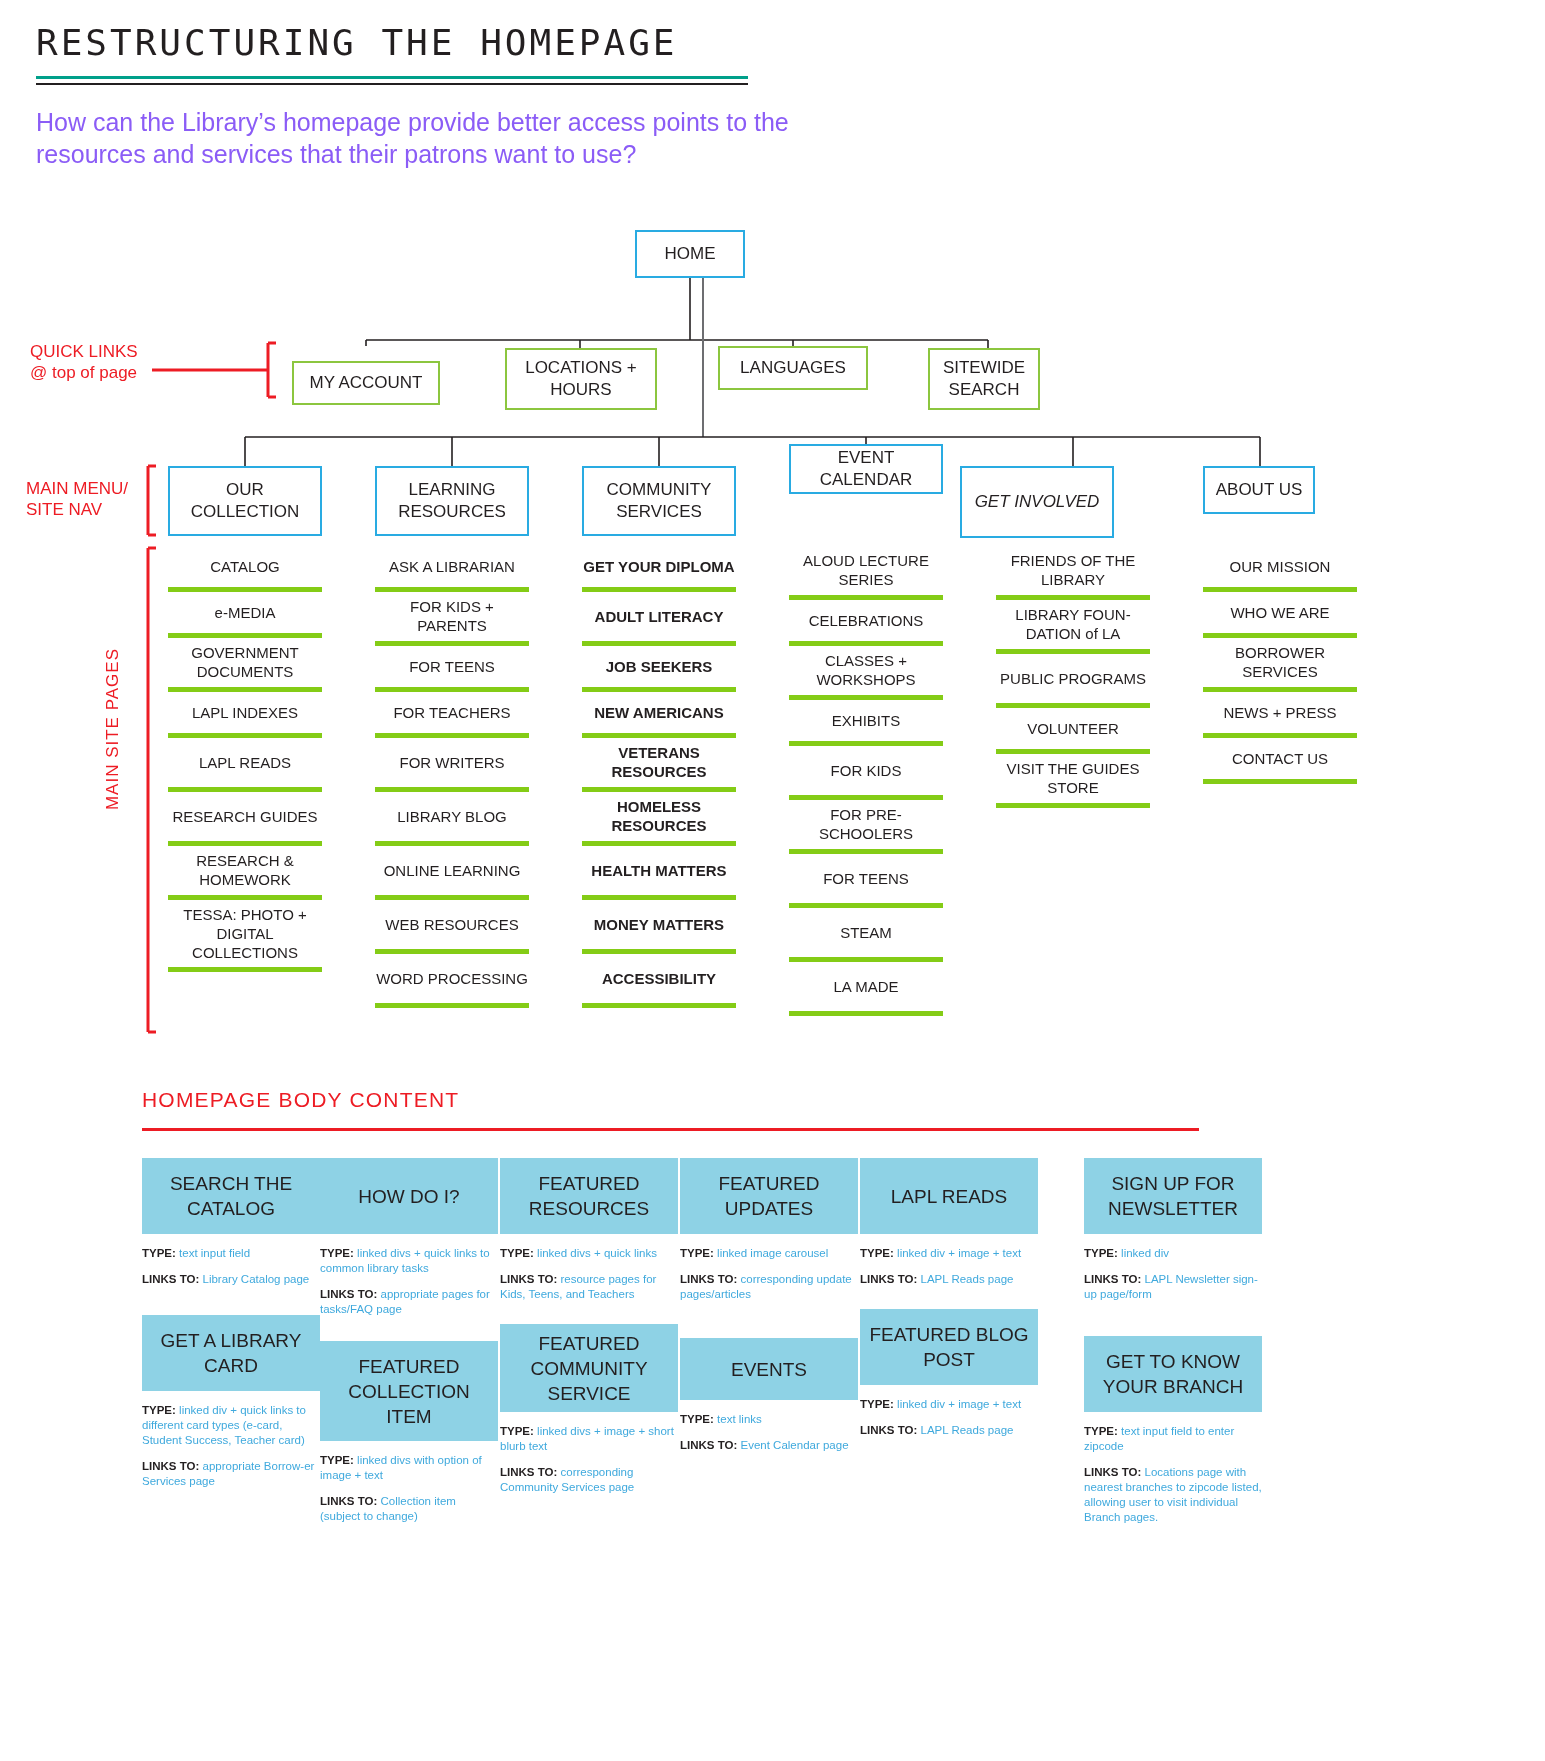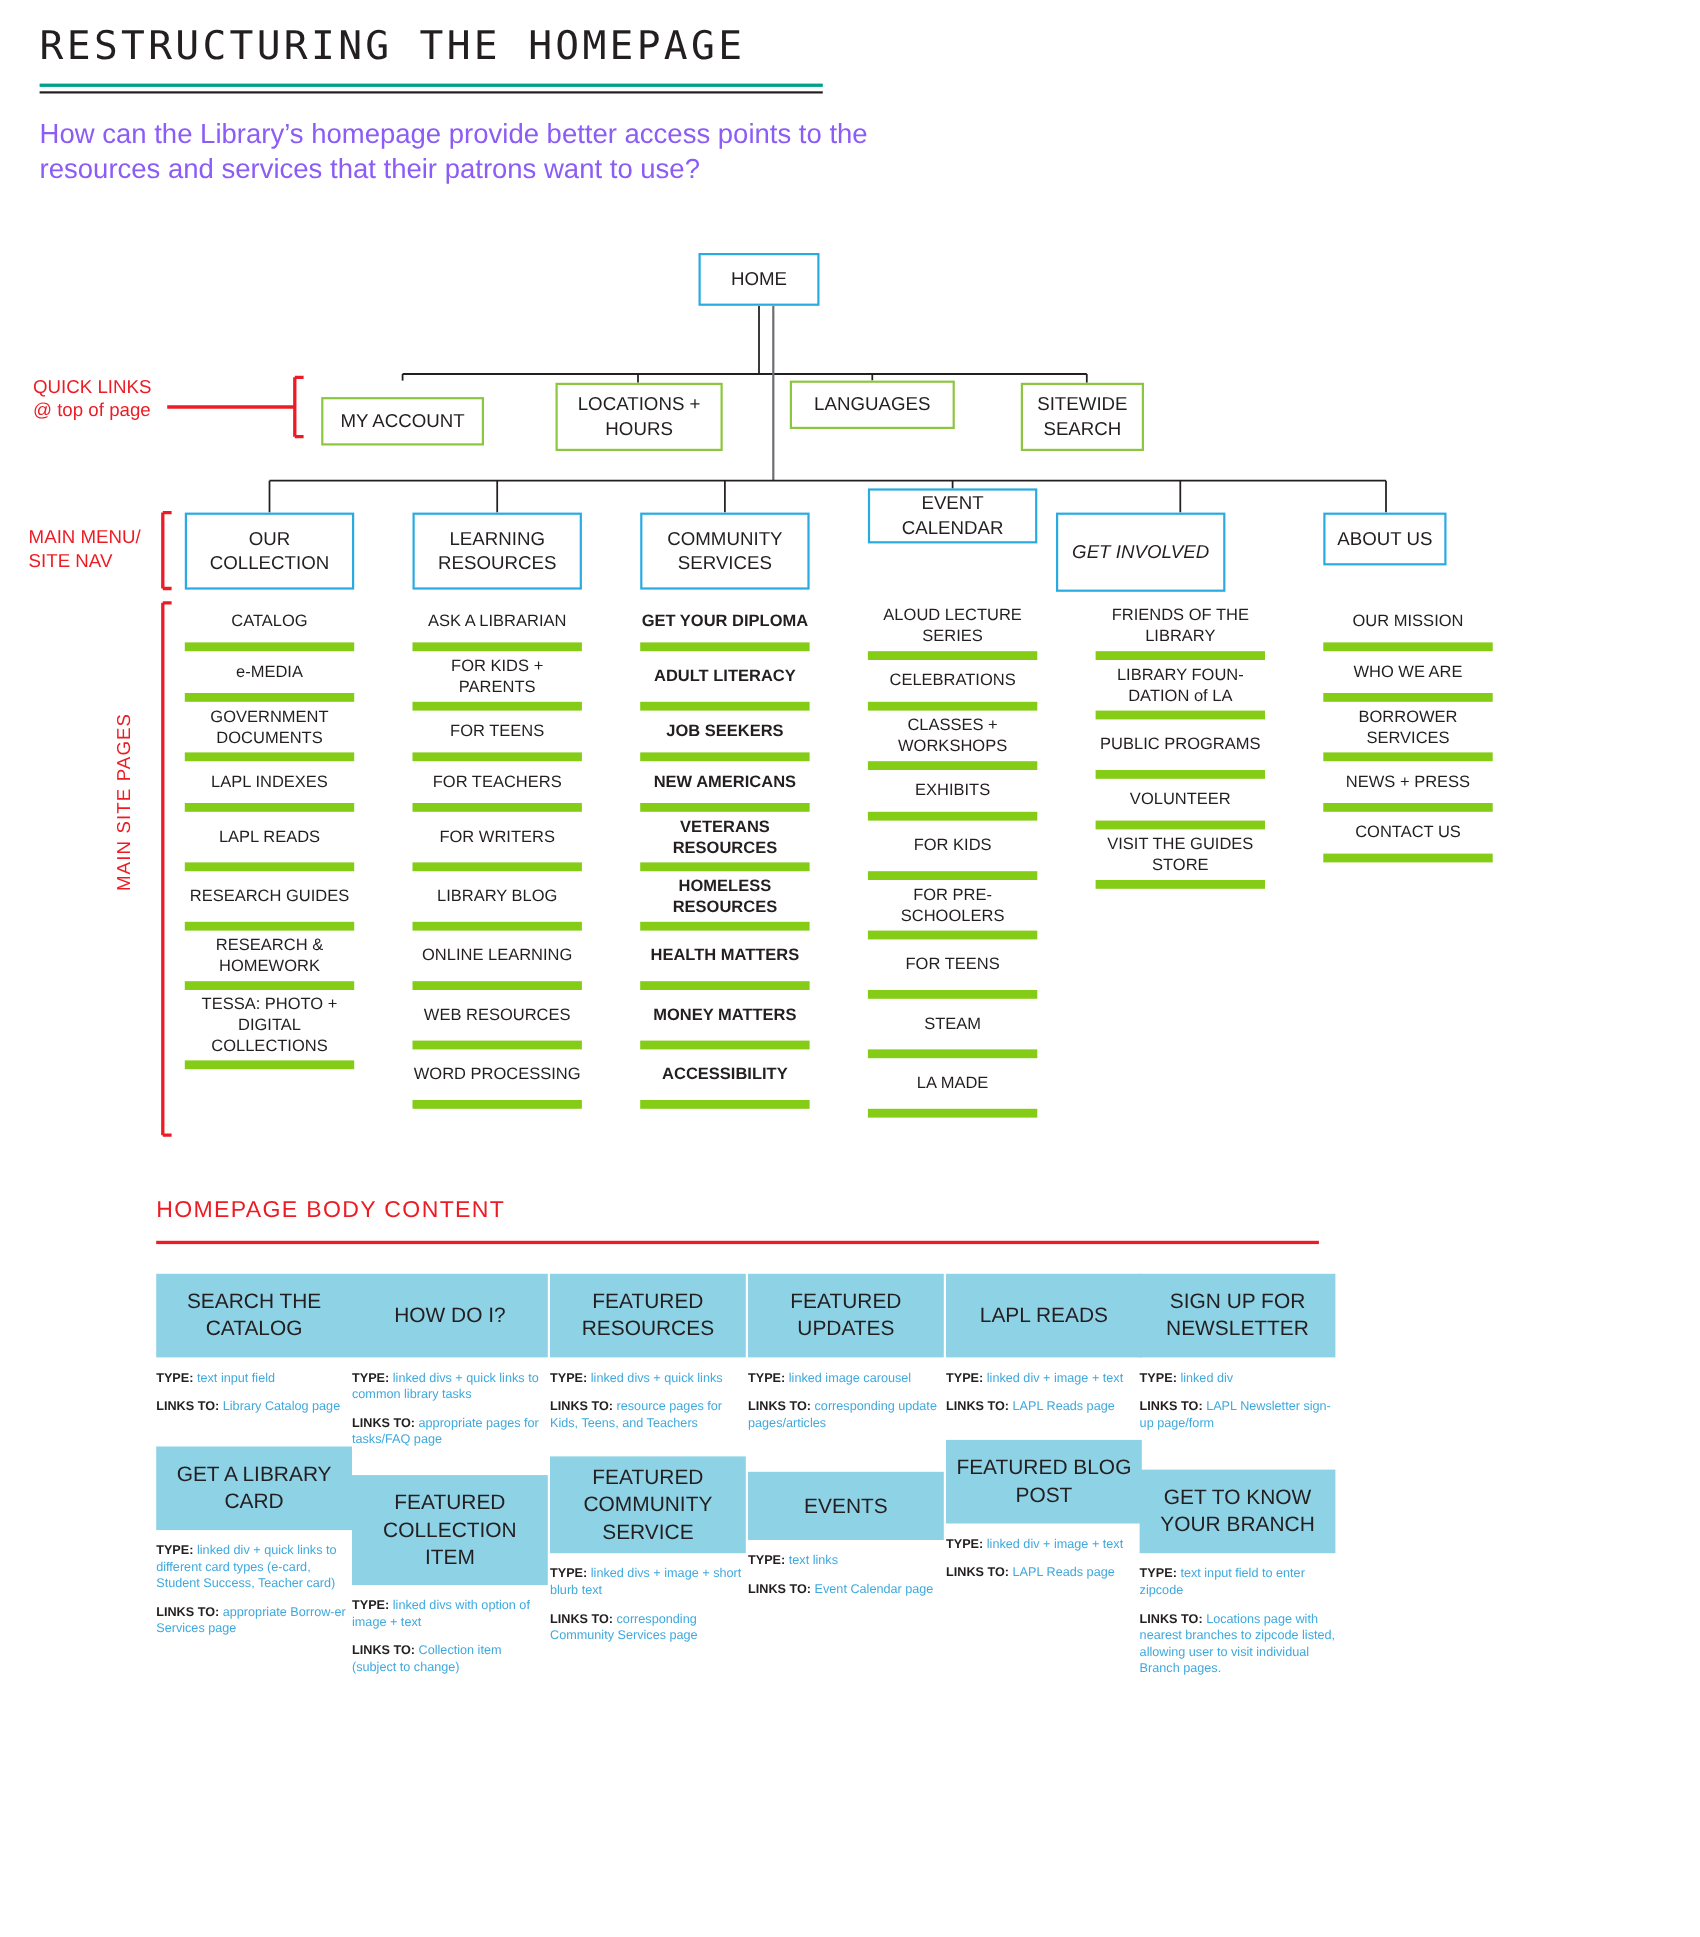--- a/index.html
+++ b/index.html
@@ -49,21 +49,21 @@
   .vlabel {
     position:absolute; color:#ed1c24; font-size:17px;
     letter-spacing:1px; writing-mode:vertical-rl; transform:rotate(180deg);
     white-space:nowrap;
   }
 
   
   .subcol { position:absolute; width:154px; }
   .subitem {
     text-align:center; font-size:15px; line-height:19px; color:#231f20;
-    padding:8px 0 9px 0; border-bottom:8px solid #84cc16;
+    padding:8px 0 9px 0; border-bottom:5px solid #84cc16;
     display:flex; align-items:center; justify-content:center;
   }
   .subitem.h1 { height:46px; }
   .subitem.h2 { height:54px; }
   .subitem.h3 { height:72px; }
 
   
   #body-heading {
     position:absolute; left:142px; top:1088px;
     color:#ed1c24; font-size:21px; letter-spacing:1.2px;
@@ -313,21 +313,21 @@
   </div>
   <div class="card-block" style="margin-top:22px;">
     <div class="card-tile" style="height:76px;">FEATURED BLOG POST</div>
     <div class="card-meta">
       <p><span class="lbl">TYPE:</span> <span>linked div + image + text</span></p>
       <p><span class="lbl">LINKS TO:</span> <span>LAPL Reads page</span></p>
     </div>
   </div>
 </div>
 
-<div class="card-col" style="left:1036px; top:1158px;">
+<div class="card-col" style="left:1084px; top:1158px;">
   <div class="card-block">
     <div class="card-tile" style="height:76px;">SIGN UP FOR NEWSLETTER</div>
     <div class="card-meta">
       <p><span class="lbl">TYPE:</span> <span>linked div</span></p>
       <p><span class="lbl">LINKS TO:</span> <span>LAPL Newsletter sign-up page/form</span></p>
     </div>
   </div>
   <div class="card-block" style="margin-top:34px;">
     <div class="card-tile" style="height:76px;">GET TO KNOW YOUR BRANCH</div>
     <div class="card-meta">

